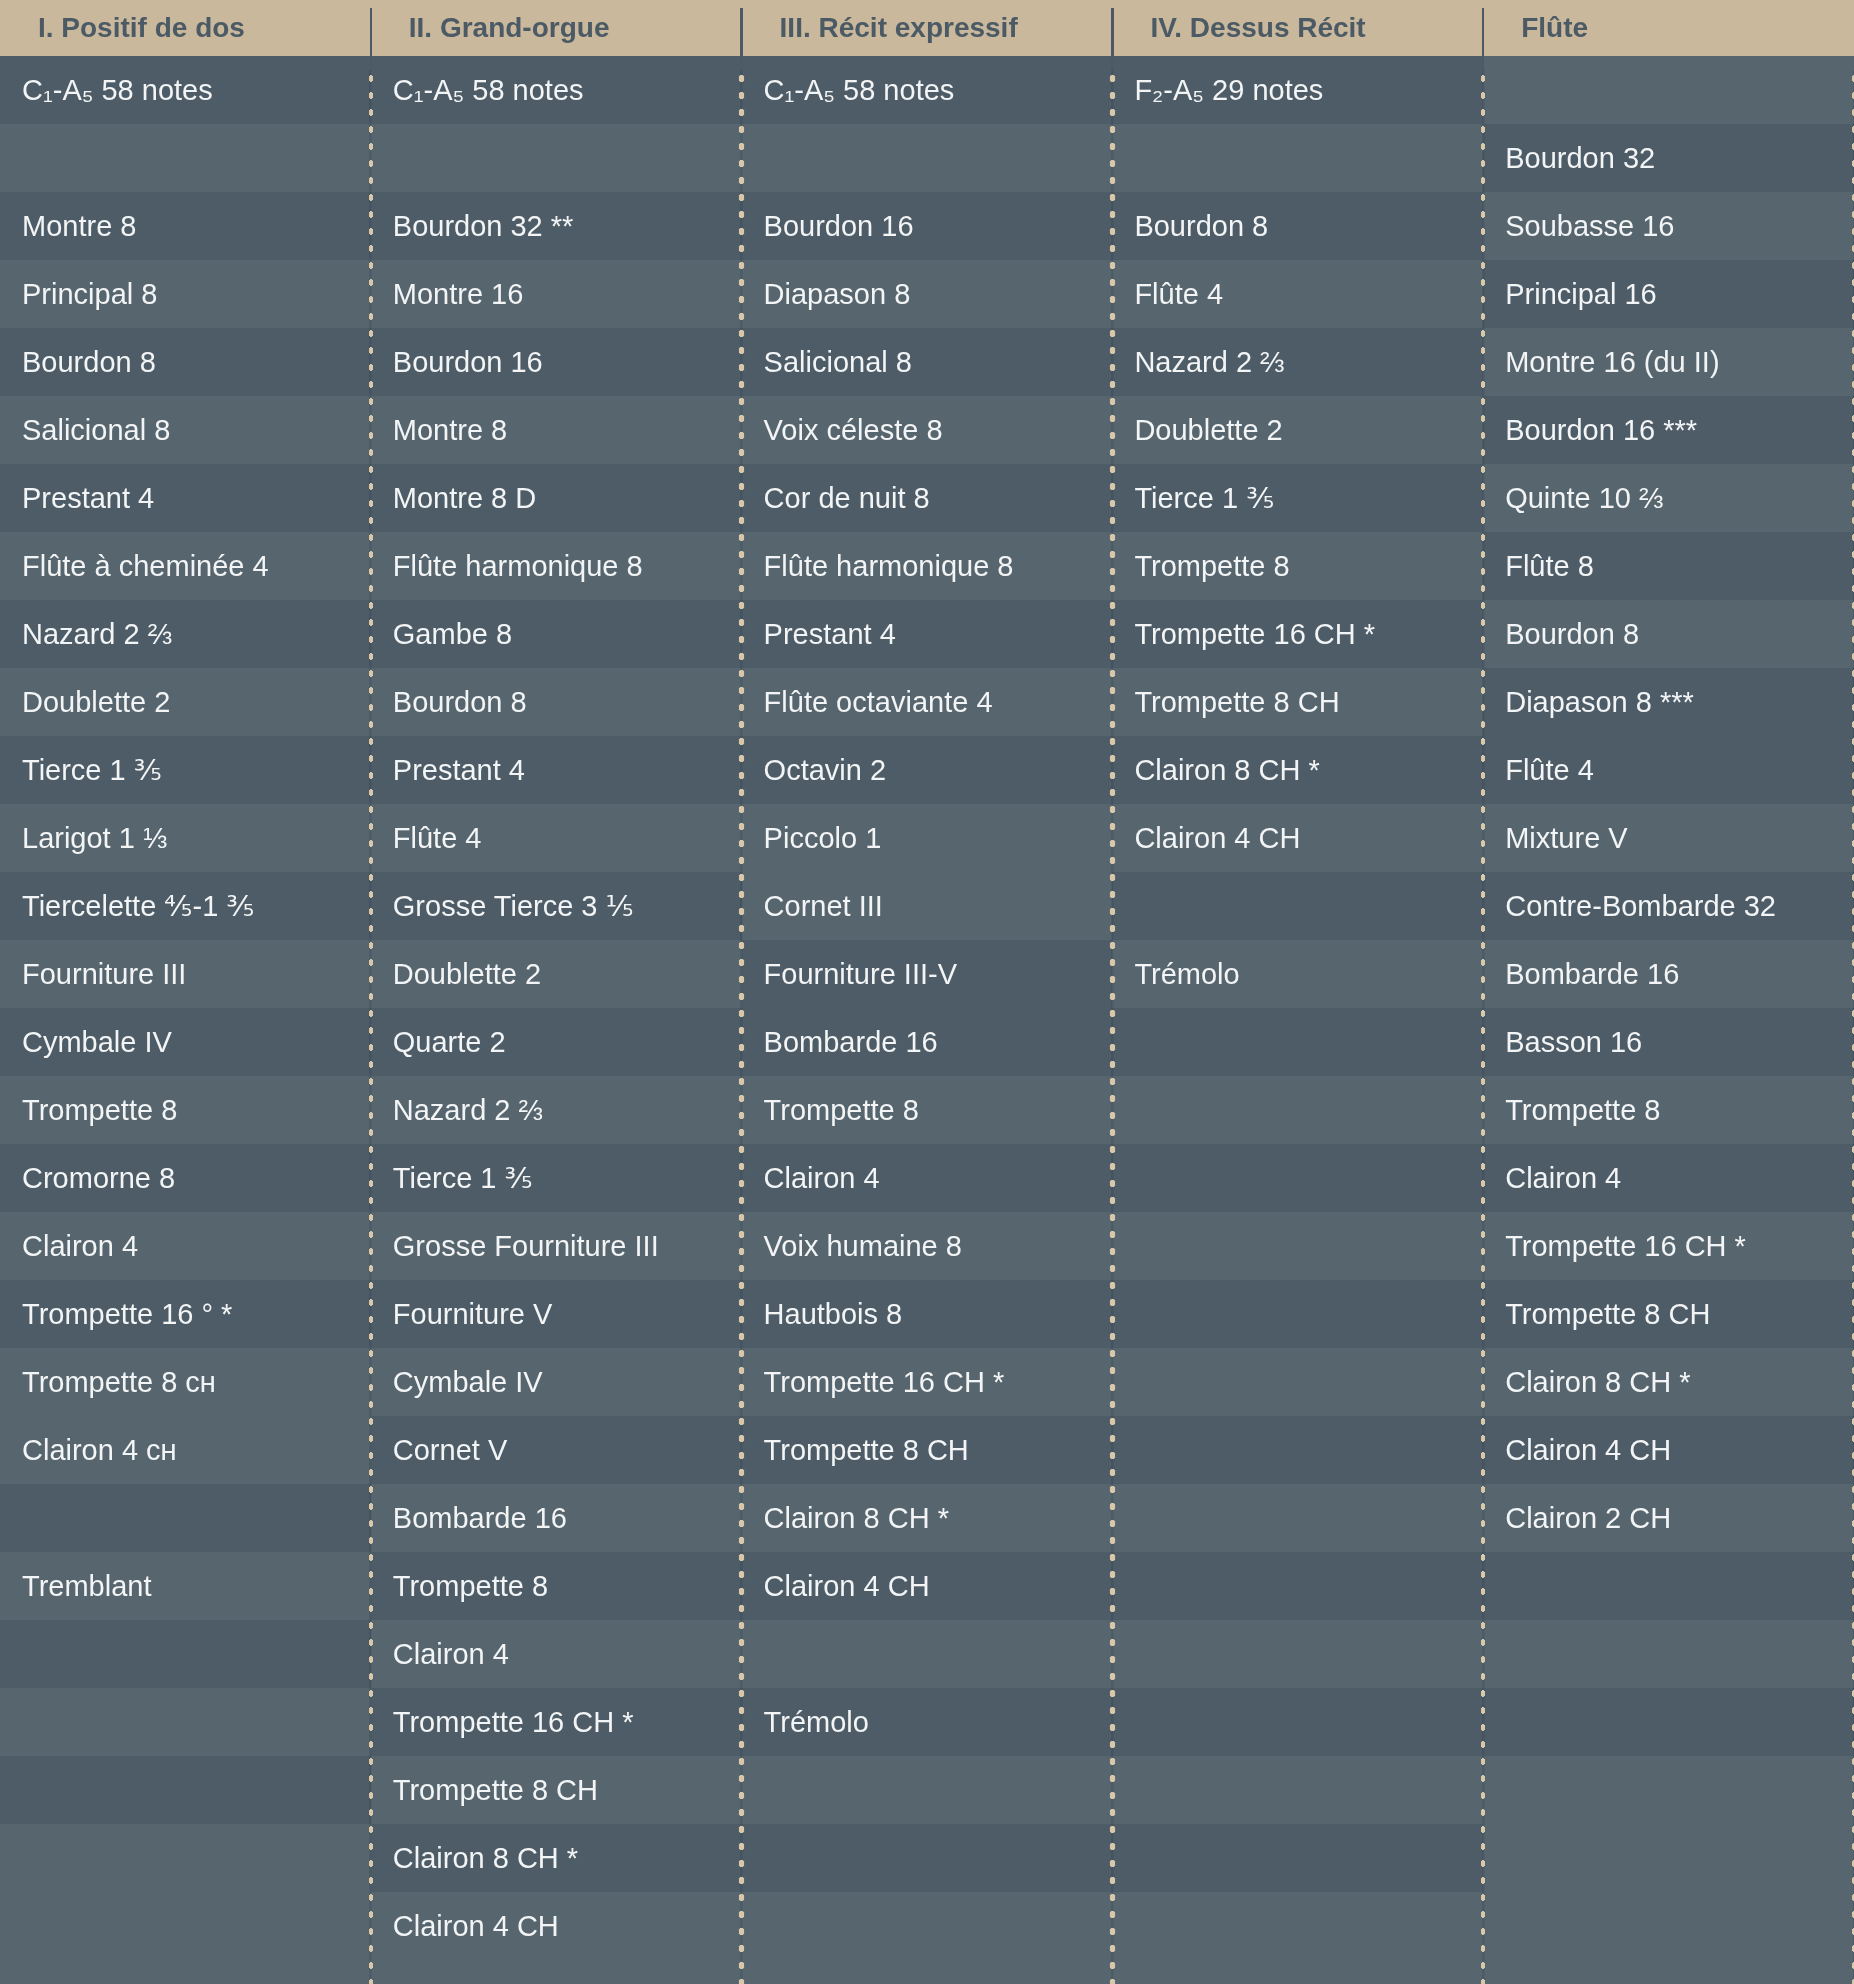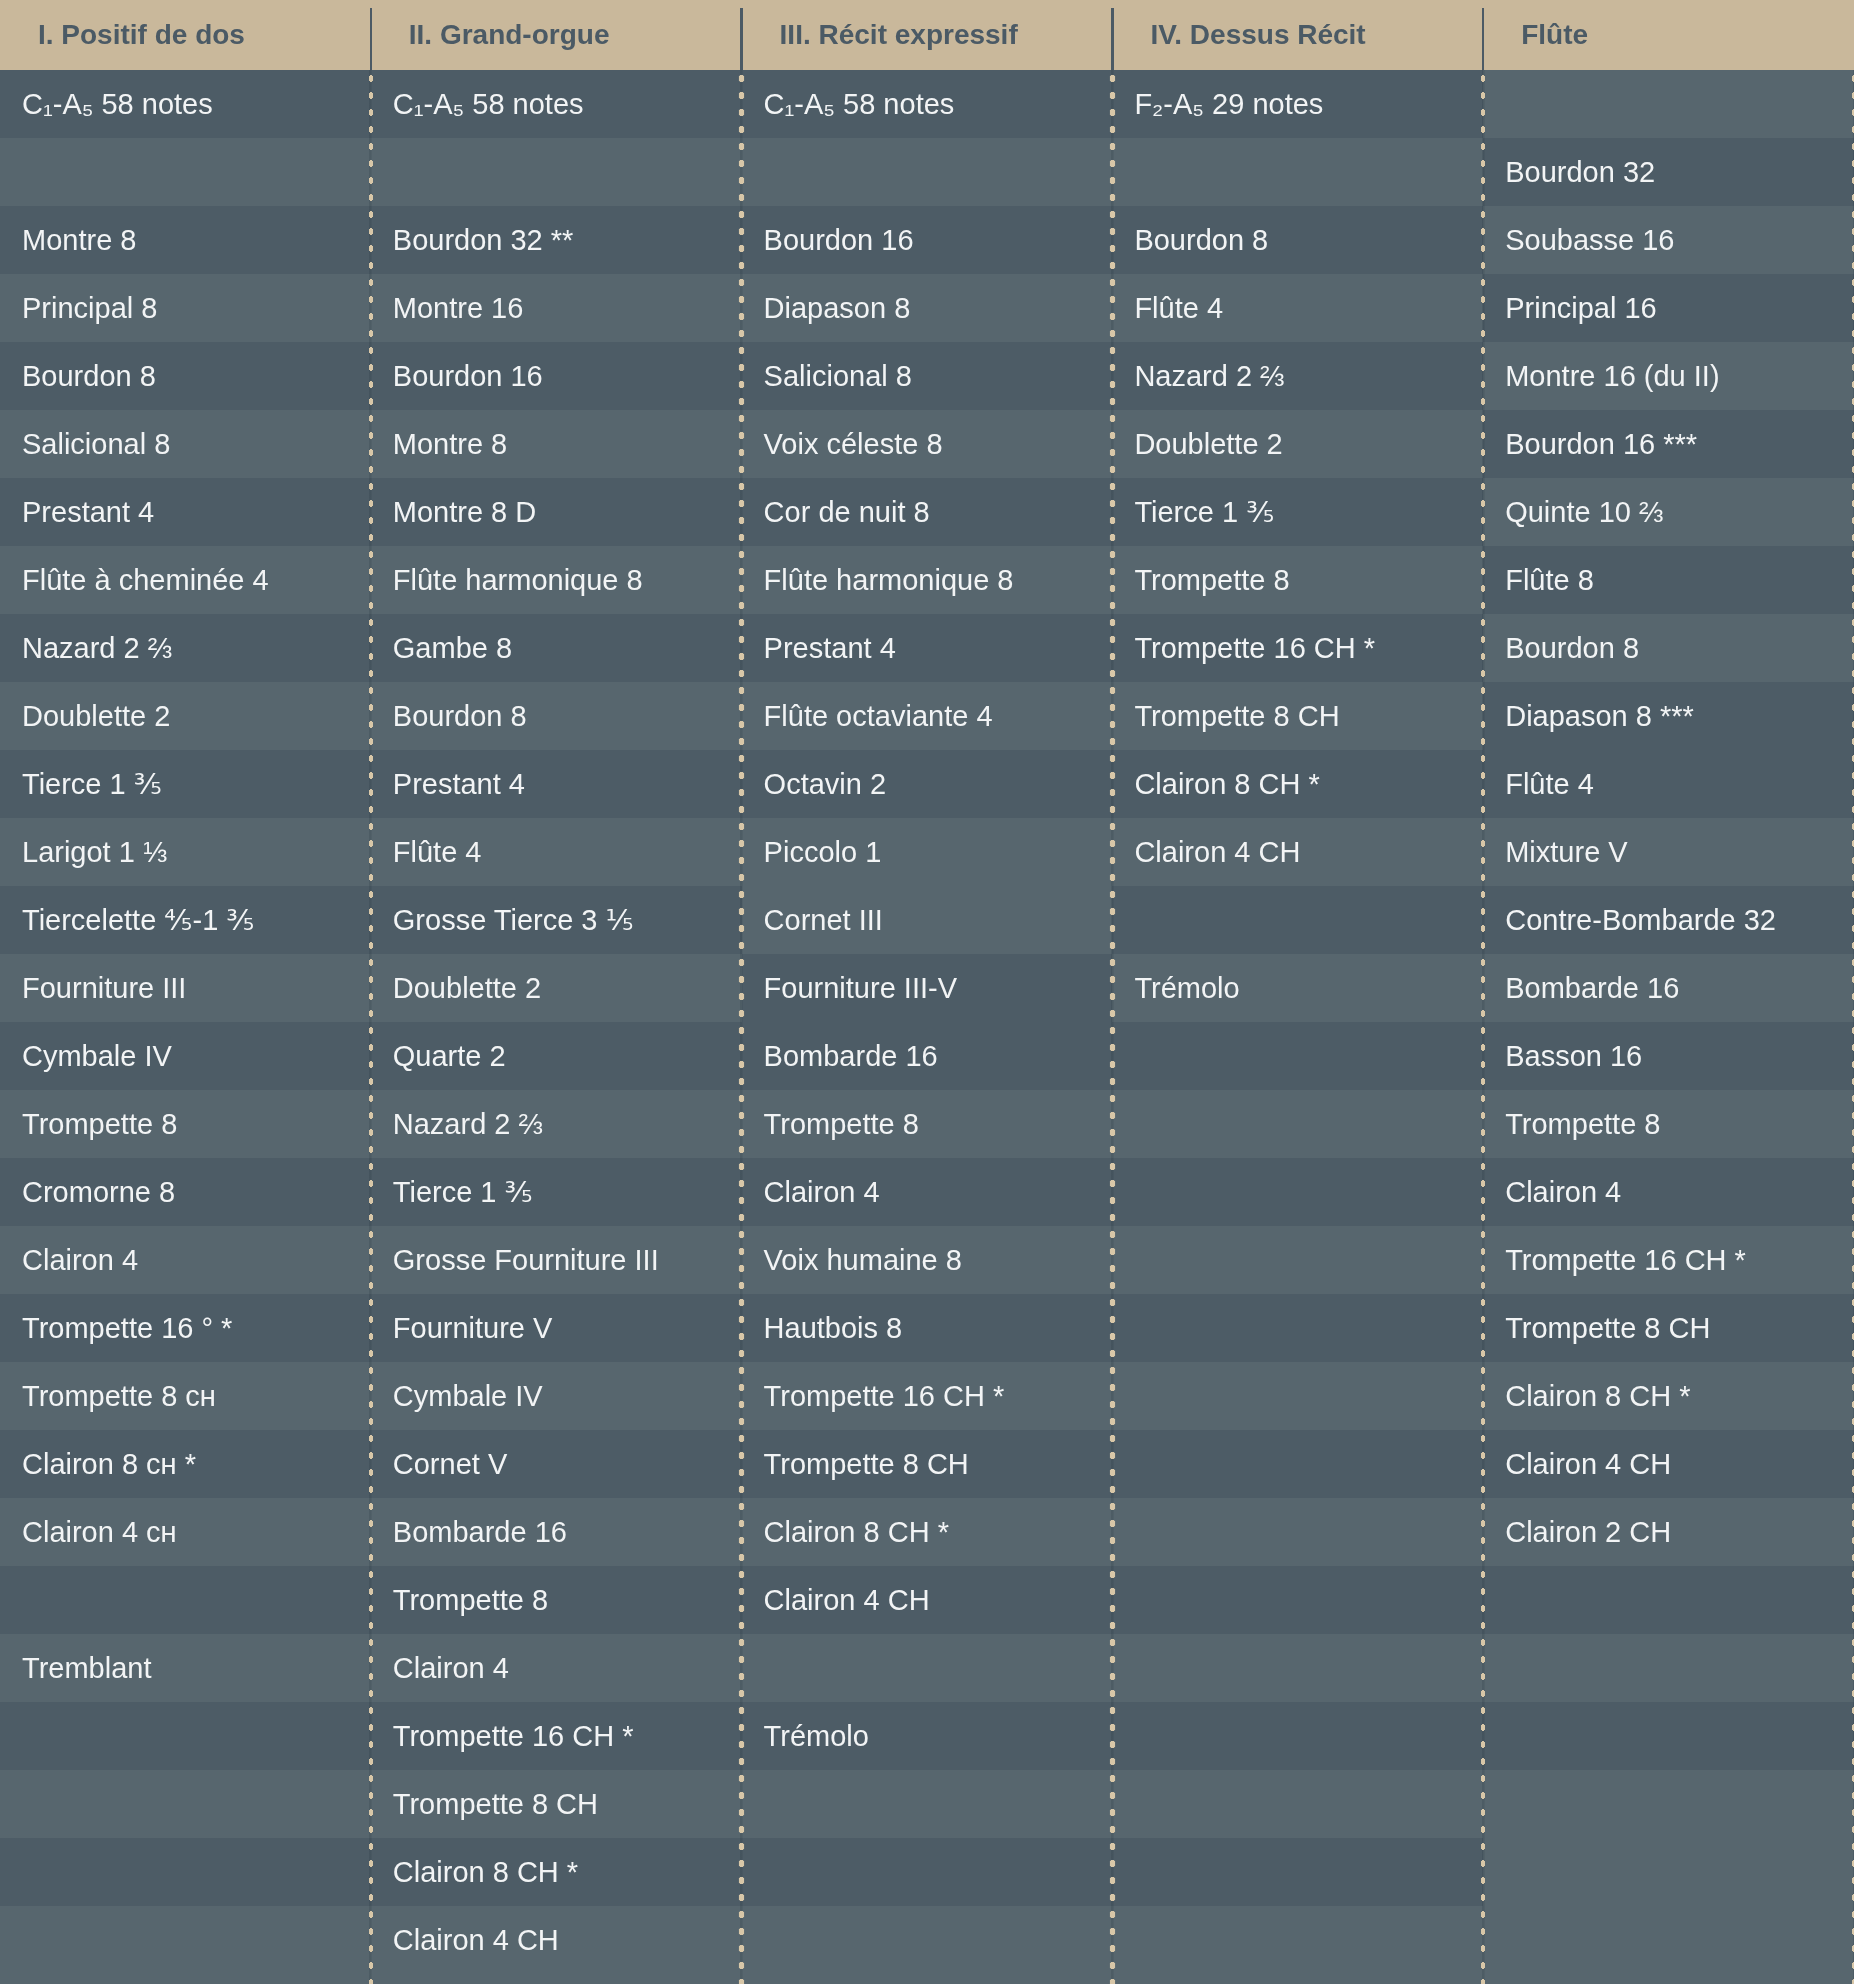--- a/index.html
+++ b/index.html
@@ -28,21 +28,21 @@
   .cell {
     display: flex;
     align-items: center;
     box-sizing: border-box;
     padding-left: 22px;
     padding-right: 6.5px;
     white-space: nowrap;
     overflow: hidden;
   }
   .cell.header {
-    height: 70px;
+    height: 56px;
     background: var(--header-bg, #c9b89b);
     color: var(--header-text, #4b5a65);
     font-size: 28px;
     font-weight: 700;
     letter-spacing: 0px;
     padding-left: 38px;
   }
   .cell.body {
     height: 68px;
     color: var(--body-text, #f2f4f5);
@@ -114,21 +114,20 @@
       <div class="cell body dark">Tierce 1 ⅗</div>
       <div class="cell body light">Larigot 1 ⅓</div>
       <div class="cell body dark">Tiercelette ⅘-1 ⅗</div>
       <div class="cell body light">Fourniture III</div>
       <div class="cell body dark">Cymbale IV</div>
       <div class="cell body light">Trompette 8</div>
       <div class="cell body dark">Cromorne 8</div>
       <div class="cell body light">Clairon 4</div>
       <div class="cell body dark">Trompette 16 ° *</div>
       <div class="cell body light">Trompette 8 ᴄʜ</div>
-      <div class="cell body dark">Clairon 8 ᴄʜ *</div>
       <div class="cell body light">Clairon 4 ᴄʜ</div>
       <div class="cell body dark"></div>
       <div class="cell body light">Tremblant</div>
       <div class="cell body dark"></div>
       <div class="cell body light"></div>
       <div class="cell body dark"></div>
       <div class="cell body light"></div>
     </div>
     <div class="col">
       <div class="cell header">II. Grand-orgue</div>

